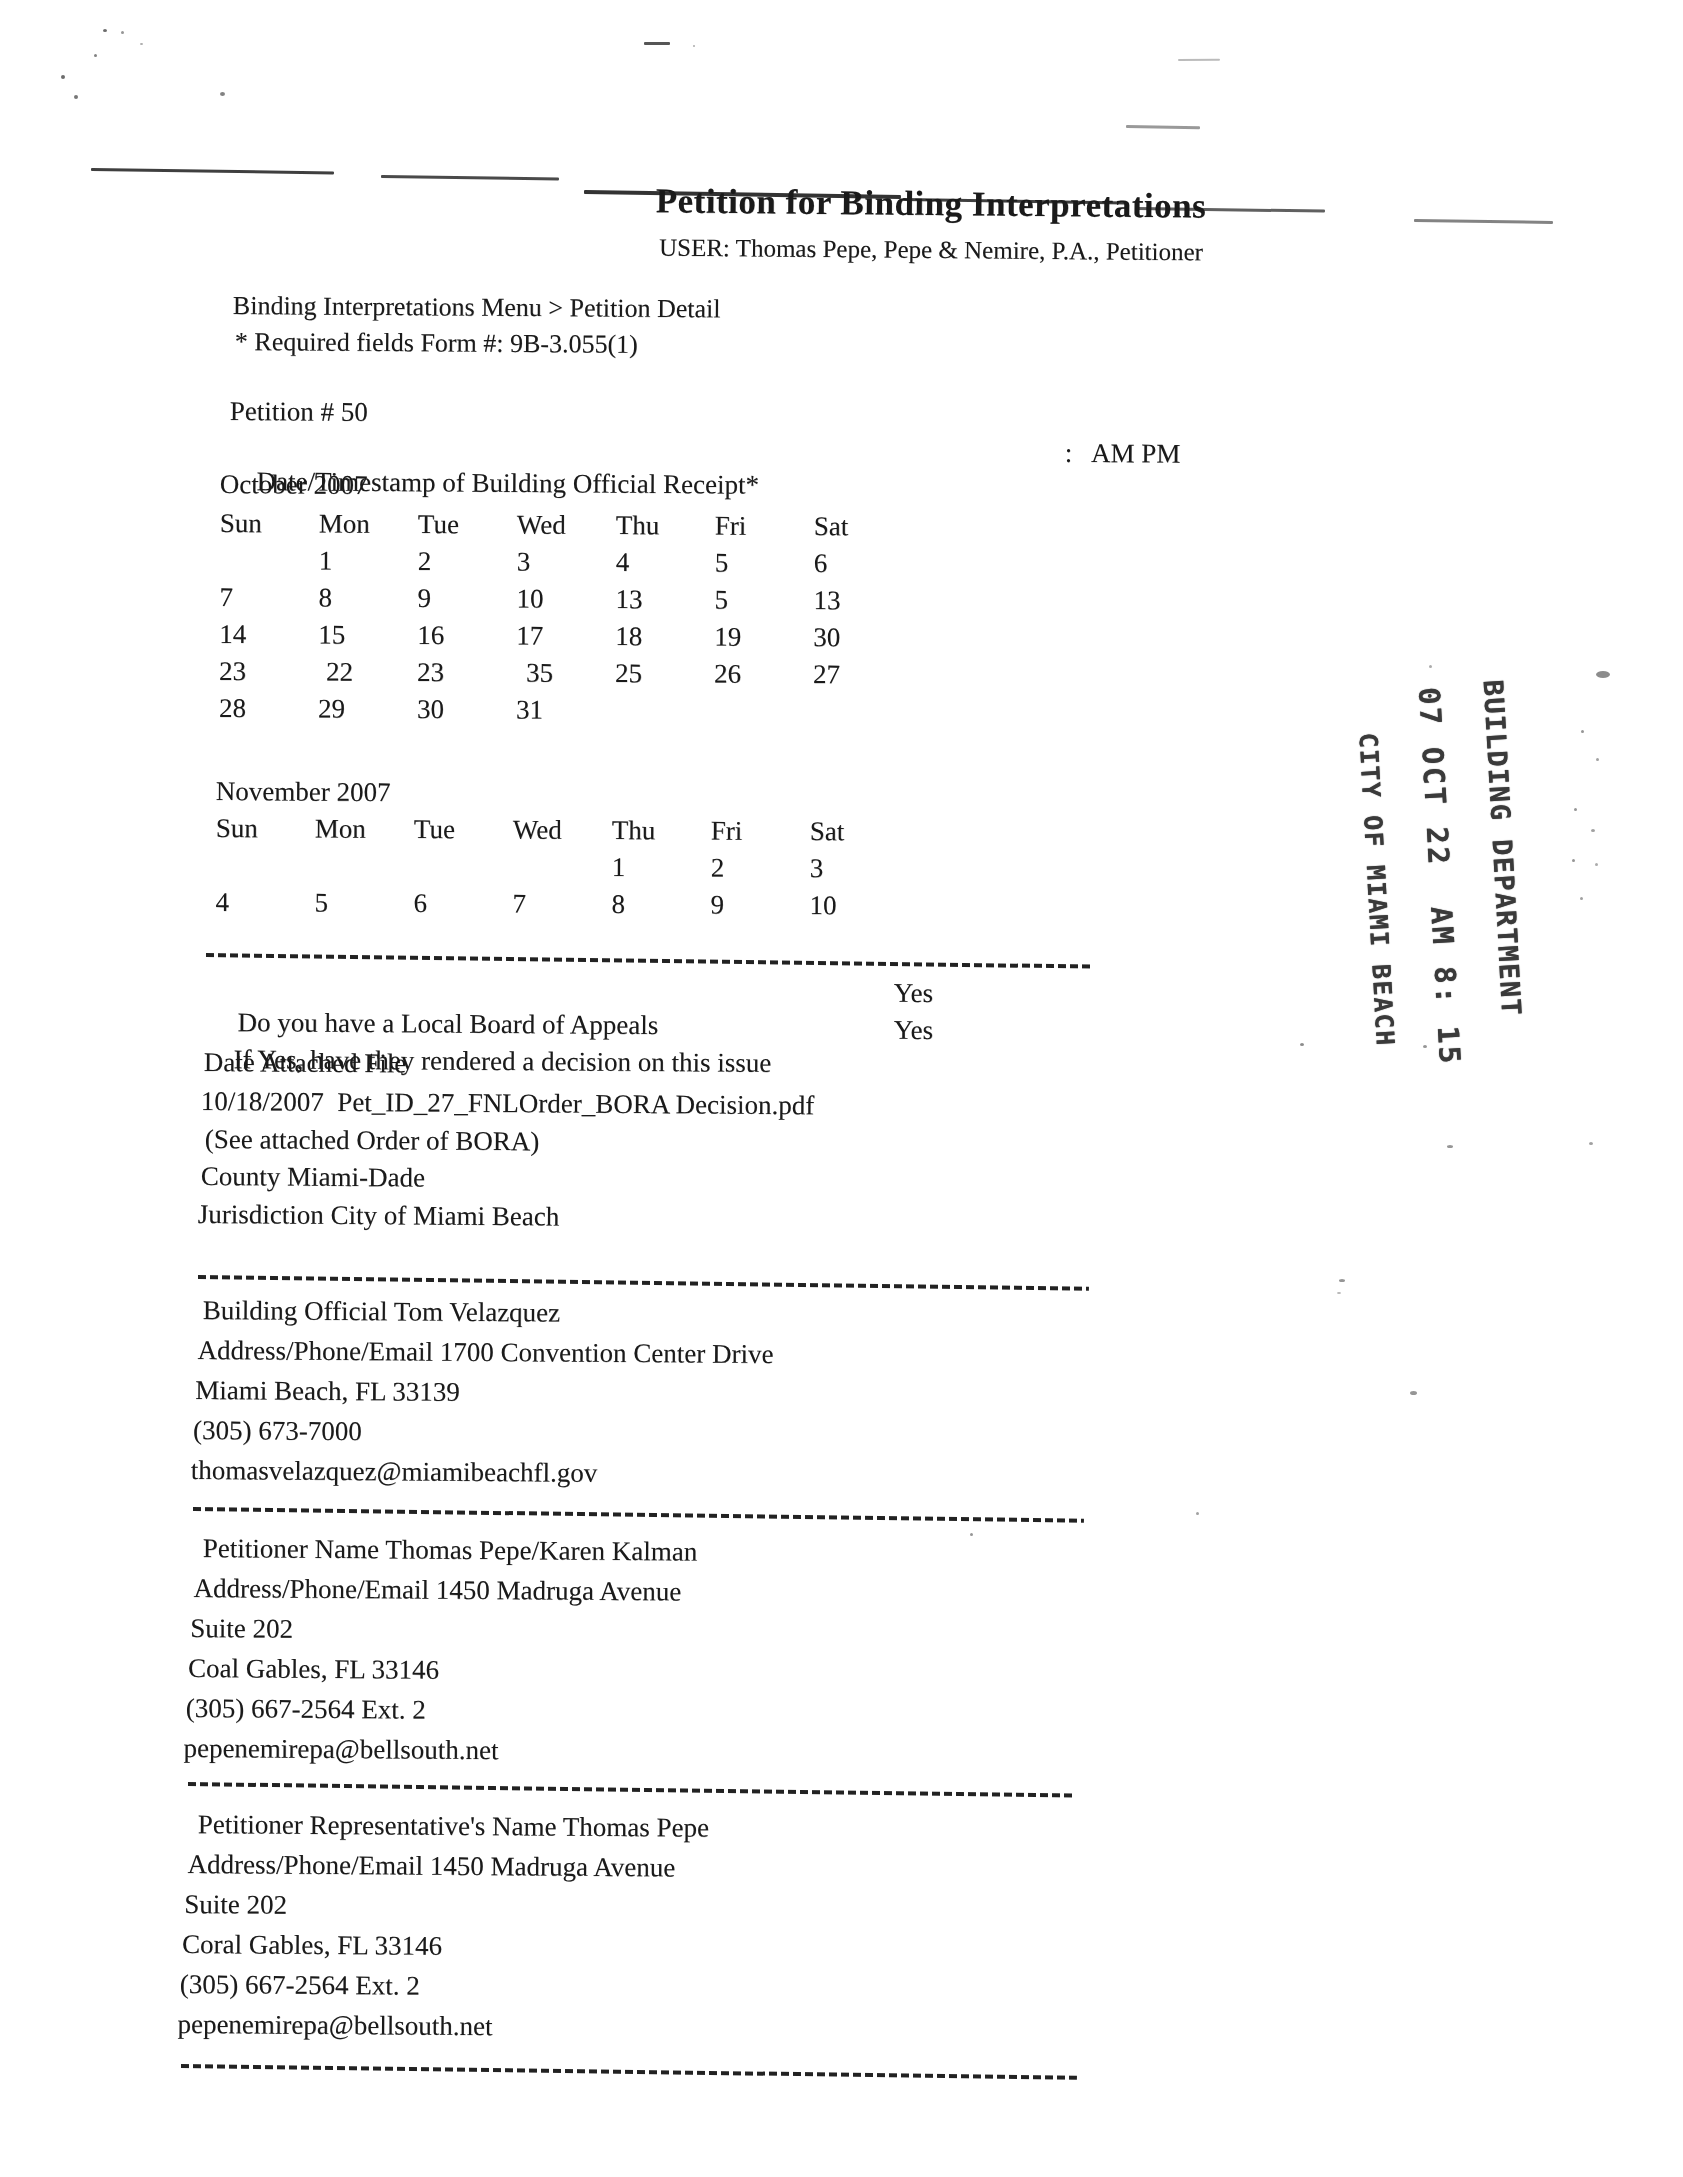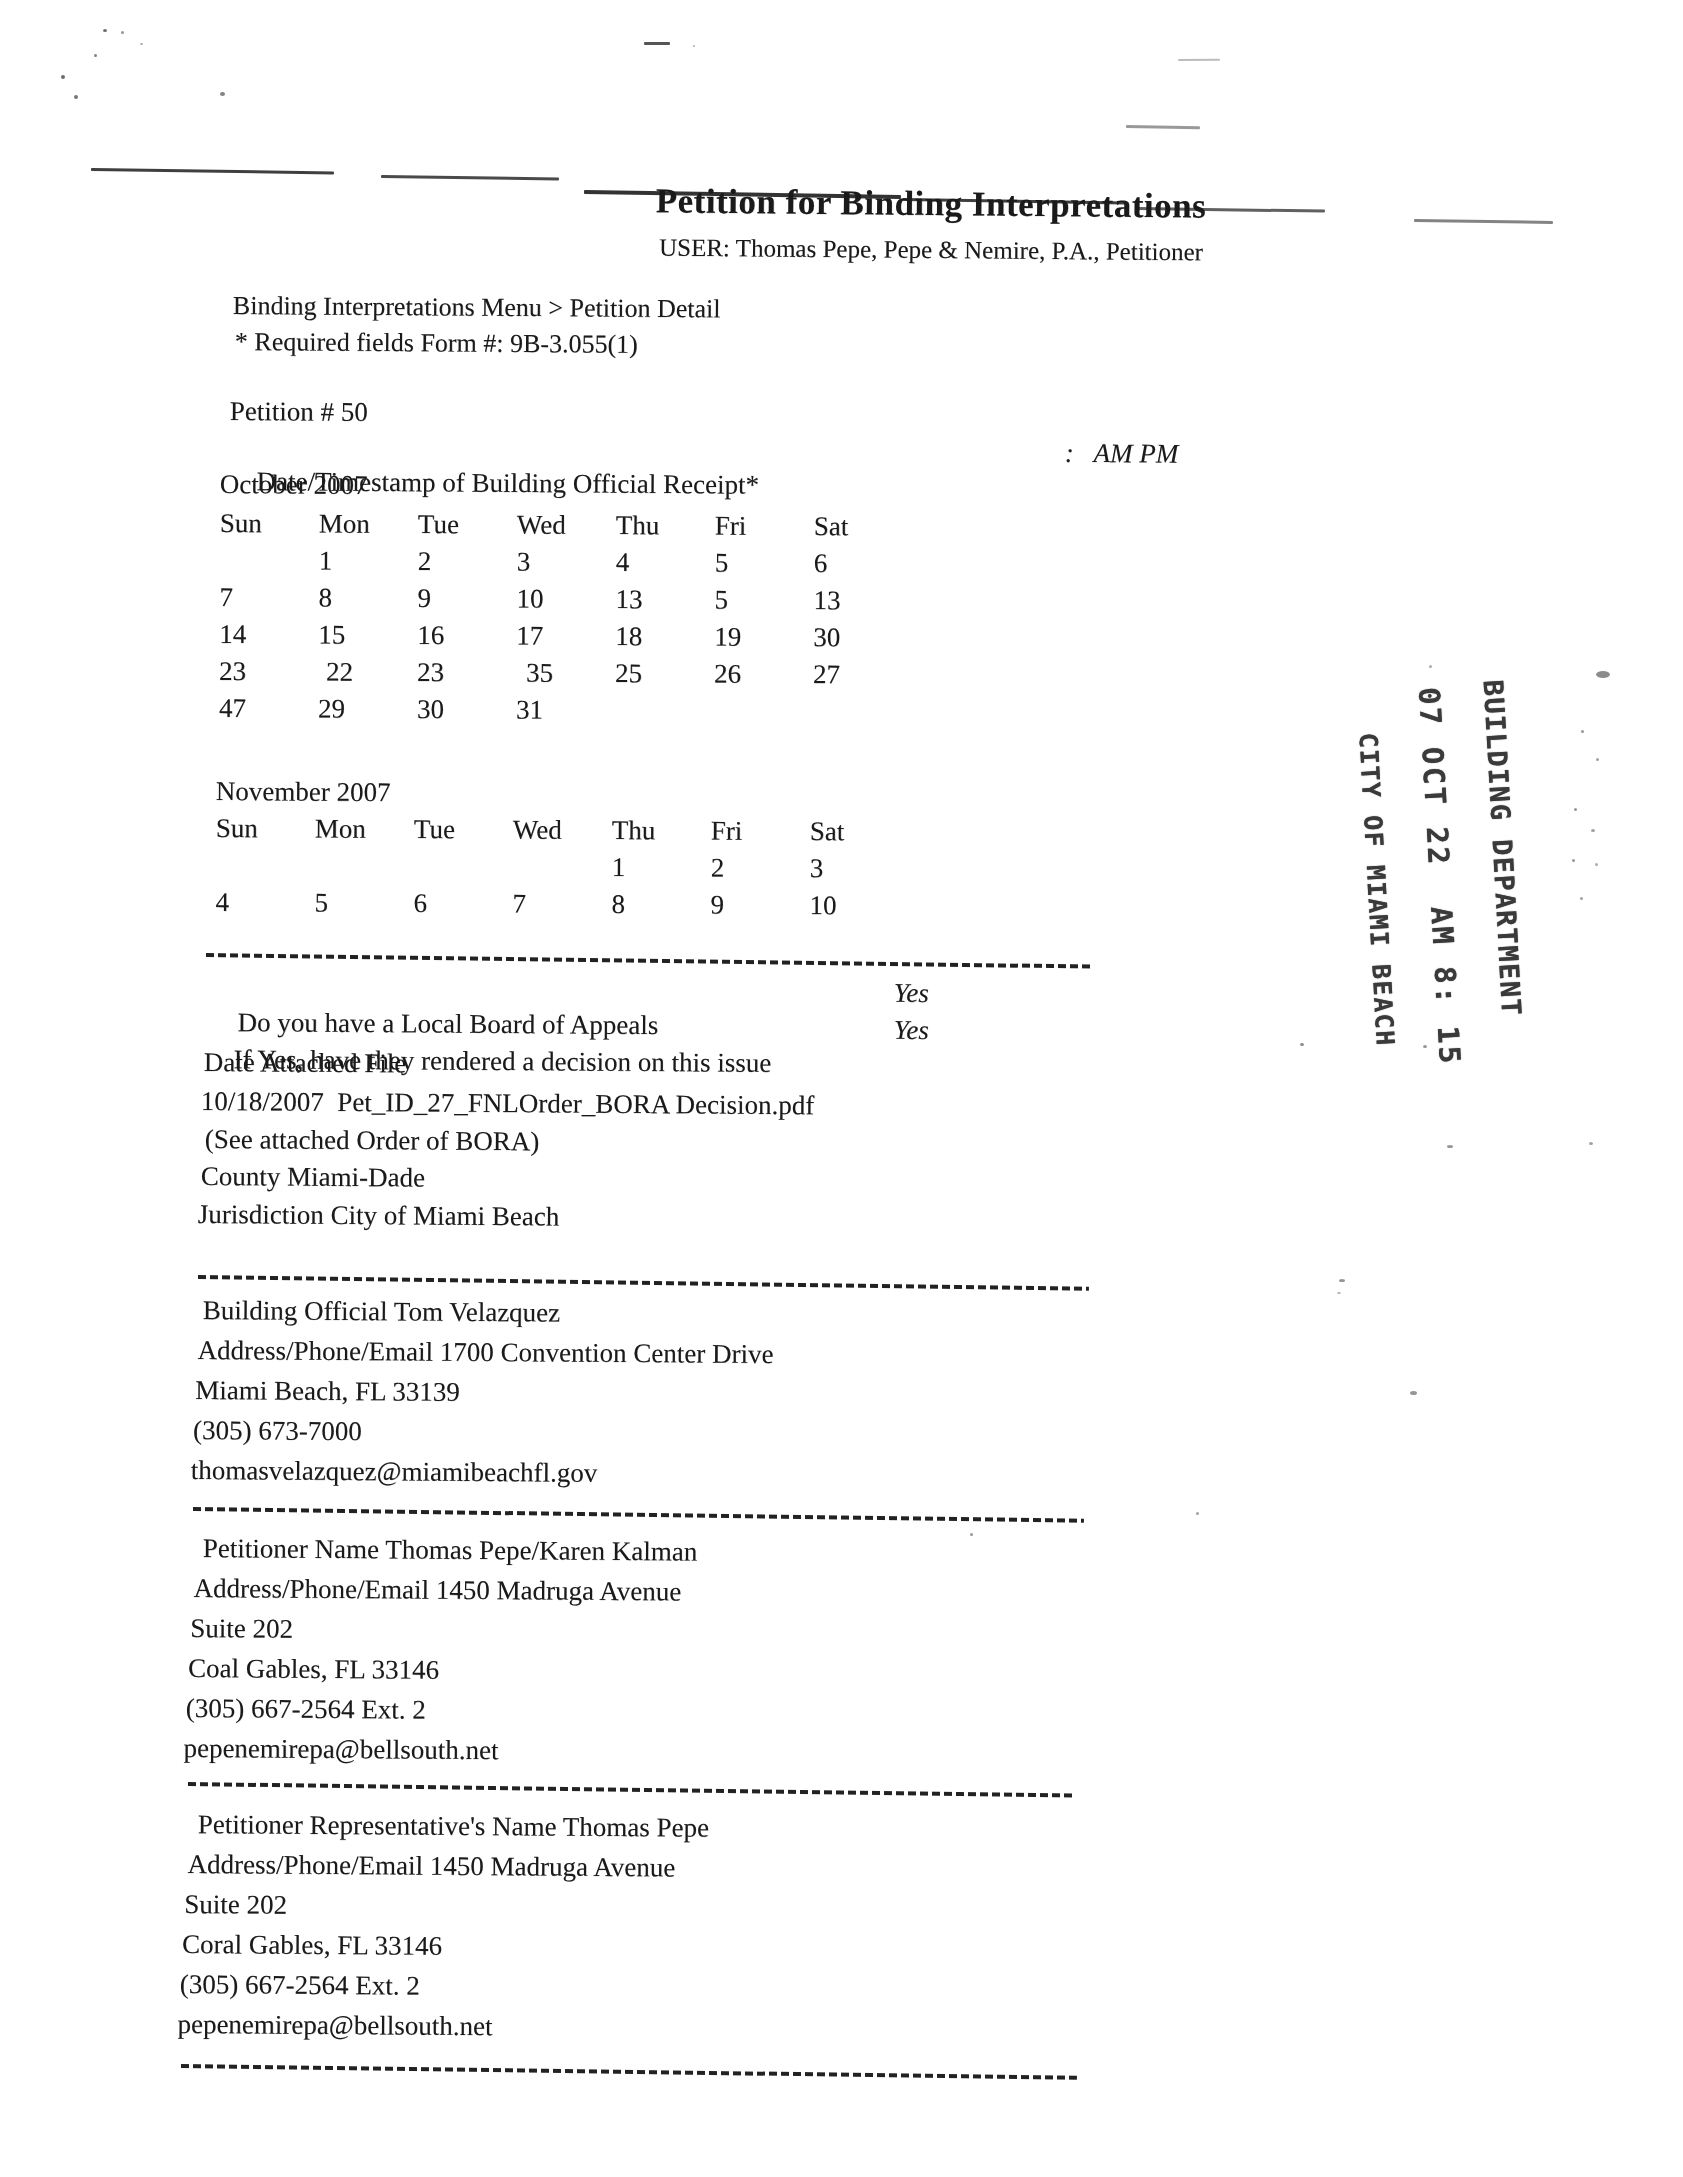--- a/index.html
+++ b/index.html
@@ -4,21 +4,21 @@
 <style>
   html,body{margin:0;padding:0;background:#e8e8e8;}
   .page{position:relative;width:1683px;height:2177px;background:#ffffff;overflow:hidden;
         font-family:"Liberation Serif","DejaVu Serif",serif;color:#1a1a1a;}
   .abs{position:absolute;}
   .doc{text-shadow:0.3px 0.3px 0.5px rgba(25,25,25,0.35);}
   .title{left:515px;top:184px;width:832px;text-align:center;font-size:35px;font-weight:bold;
          transform:rotate(0.55deg);letter-spacing:0.5px;}
   .userline{left:515px;top:236px;width:832px;text-align:center;font-size:25px;transform:rotate(0.5deg);}
   .row{position:absolute;font-size:27px;line-height:34px;transform:rotate(0.4deg);transform-origin:left top;white-space:pre;}
-  .ans{position:absolute;top:0;font-style:italic;}
+  .ans{position:absolute;top:0;}
   .cal{display:grid;grid-template-columns:repeat(7,99px);line-height:37px;font-size:27px;
        transform:rotate(0.3deg);transform-origin:left top;}
   .cc{display:block;}
   .sec{font-size:27px;line-height:40px;transform:rotate(0.4deg);transform-origin:left top;}
   .sec .ln{white-space:pre;}
   .sep{height:4px;background:repeating-linear-gradient(to right,#222 0 8px,transparent 8px 12px);
        transform:rotate(0.75deg);transform-origin:left center;}
   .stamp{left:1269px;top:755px;width:337px;height:193px;transform:rotate(86.8deg);
          font-family:"DejaVu Sans Mono","Liberation Mono",monospace;font-weight:bold;color:#2a2a2a;
          opacity:0.92;text-shadow:0 0 1px #3a3a3a;}
@@ -112,21 +112,21 @@
     <span class="cc">18</span>
     <span class="cc">19</span>
     <span class="cc">30</span>
     <span class="cc">23</span>
     <span class="cc" style="padding-left:8px">22</span>
     <span class="cc">23</span>
     <span class="cc" style="padding-left:10px">35</span>
     <span class="cc">25</span>
     <span class="cc">26</span>
     <span class="cc">27</span>
-    <span class="cc">47</span>
+    <span class="cc">28</span>
     <span class="cc">29</span>
     <span class="cc">30</span>
     <span class="cc">31</span>
     <span class="cc"></span>
     <span class="cc"></span>
     <span class="cc"></span>
   </div>
 
   <div class="row doc" style="left:216px;top:774px">November 2007</div>
   <div class="abs doc cal" style="left:216px;top:810px">

